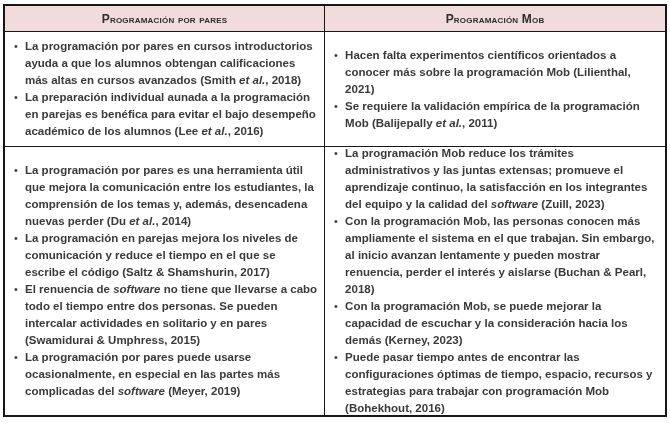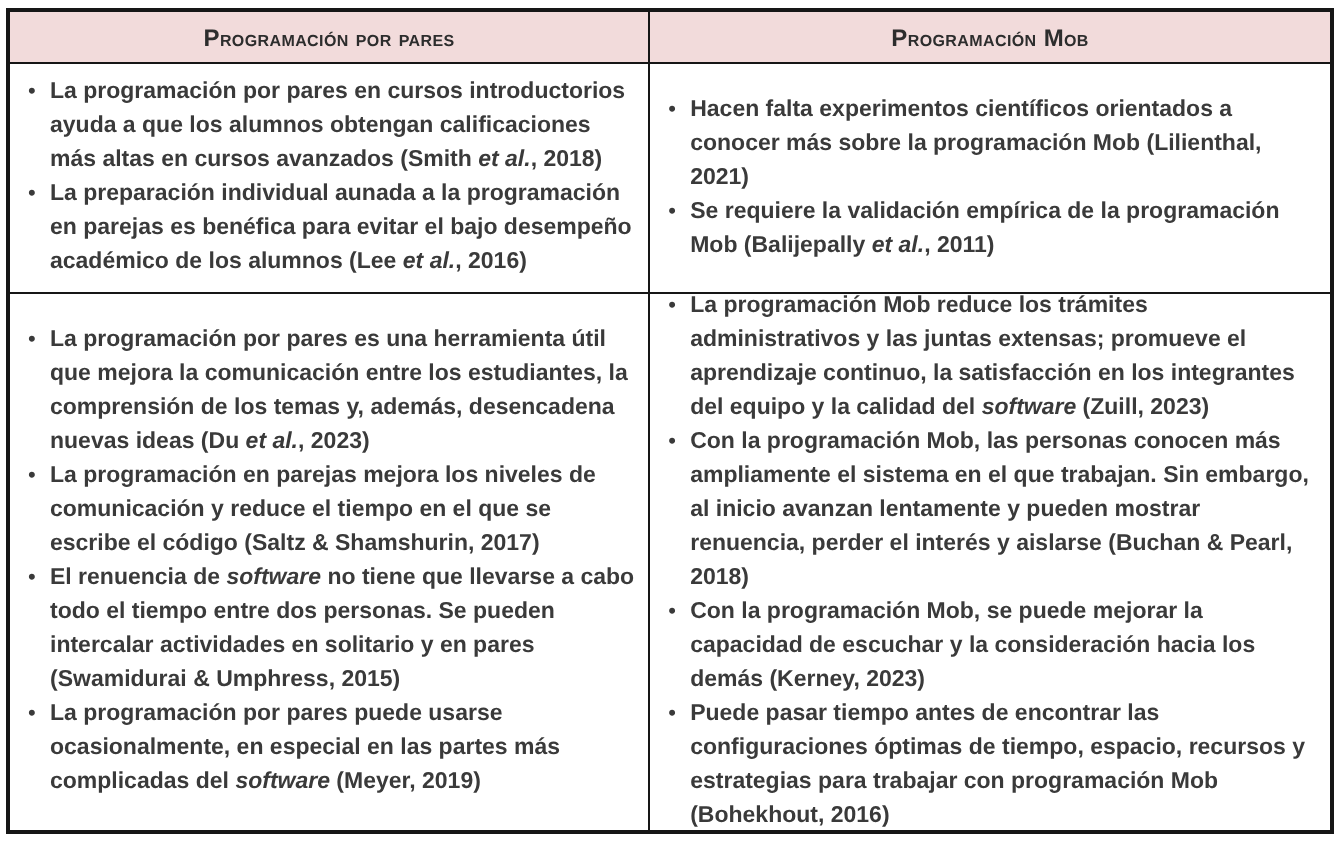--- a/index.html
+++ b/index.html
@@ -99,21 +99,21 @@
             <span class="bullet-marker">•</span>
             <span class="bullet-text"><span>Se requiere la validación empírica de la programación Mob (Balijepally </span><em>et al.</em><span>, 2011)</span></span>
           </div>
         </div>
     </div>
 
     <div class="body-row row-2">
       <div class="cell col-left">
           <div class="bullet-item">
             <span class="bullet-marker">•</span>
-            <span class="bullet-text"><span>La programación por pares es una herramienta útil que mejora la comunicación entre los estudiantes, la comprensión de los temas y, además, desencadena nuevas ideas (Du </span><em>et al.</em><span>, 2023)</span></span>
+            <span class="bullet-text"><span>La programación por pares es una herramienta útil que mejora la comunicación entre los estudiantes, la comprensión de los temas y, además, desencadena nuevas perder (Du </span><em>et al.</em><span>, 2014)</span></span>
           </div>
           <div class="bullet-item">
             <span class="bullet-marker">•</span>
             <span class="bullet-text"><span>La programación en parejas mejora los niveles de comunicación y reduce el tiempo en el que se escribe el código (Saltz &amp; Shamshurin, 2017)</span></span>
           </div>
           <div class="bullet-item">
             <span class="bullet-marker">•</span>
             <span class="bullet-text"><span>El renuencia de </span><em>software</em><span> no tiene que llevarse a cabo todo el tiempo entre dos personas. Se pueden intercalar actividades en solitario y en pares (Swamidurai &amp; Umphress, 2015)</span></span>
           </div>
           <div class="bullet-item">

